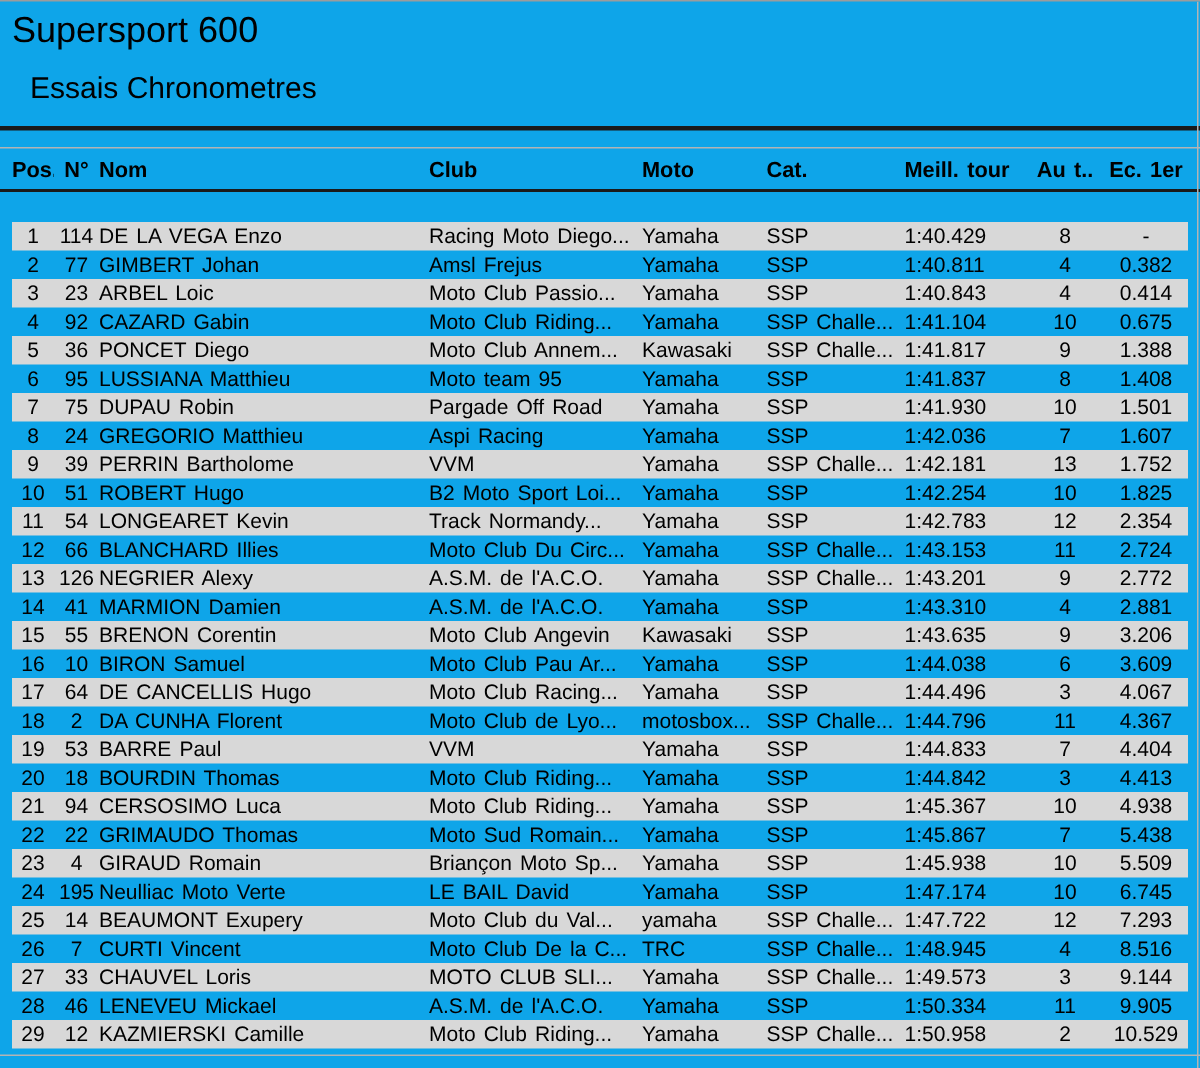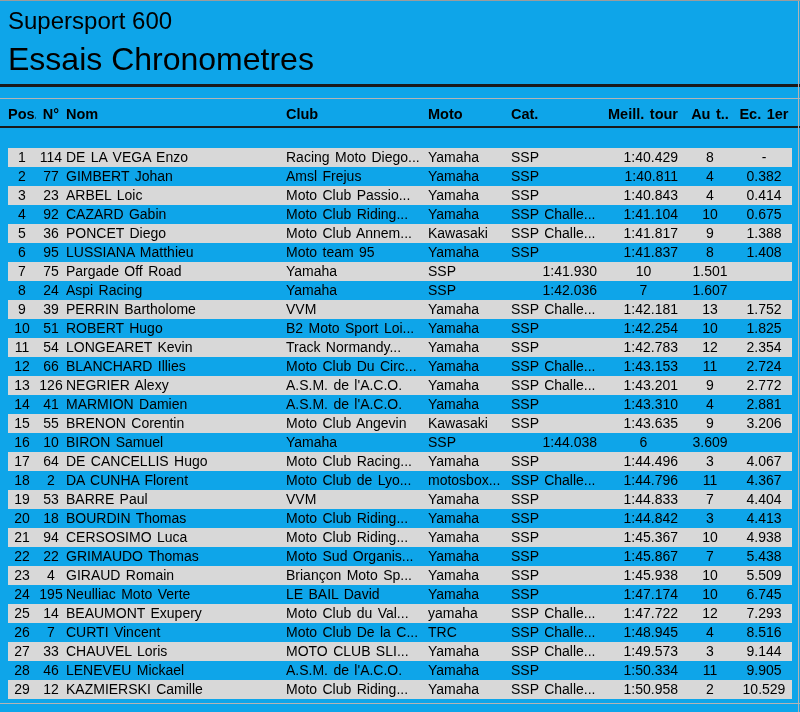--- a/index.html
+++ b/index.html
@@ -7,21 +7,21 @@
     position:relative;
     width:800px;height:712px;
     box-sizing:border-box;
     background:#0ea5e9;
     border-top:1px solid #9c9c9c;
     font-family:"Liberation Sans", sans-serif;
     color:#000;
     overflow:hidden;
   }
   .title{position:absolute;left:8px;top:6px;font-size:24px;line-height:28px;white-space:nowrap;}
-  .subtitle{position:absolute;left:8px;top:44px;font-size:32px;line-height:28px;white-space:nowrap;}
+  .subtitle{position:absolute;left:20px;top:44px;font-size:20px;line-height:28px;white-space:nowrap;}
   .rule{position:absolute;left:0;width:800px;}
   .rule-a{top:83px;height:3px;background:var(--rule,#1a1a1a);}
   .rule-b{top:97px;height:1px;background:var(--thin,#b4b4b4);}
   .rule-c{top:125px;height:2px;background:var(--rule,#1a1a1a);}
   .rule-d{top:702px;height:1px;background:var(--thin,#c6c6c6);}
   .right-line{position:absolute;top:0;right:1px;width:1px;height:712px;background:var(--thin,#b4b4b4);}
 
   .thead, .trow{
     display:grid;
     grid-template-columns:28px 30px 220px 142px 83px 92px 81px 52px 56px;
@@ -30,21 +30,21 @@
   .thead{
     position:absolute;left:8px;top:103px;height:20px;
     font-size:14.5px;line-height:20px;word-spacing:1.5px;font-weight:bold;
   }
   .tbody{position:absolute;left:8px;top:147px;width:784px;}
   .trow{height:19px;line-height:19px;font-size:14px;word-spacing:1.5px;}
   .trow:nth-child(odd){background:var(--stripe,#d8d8d8);}
   .cell{white-space:nowrap;overflow:hidden;}
   .c-center{text-align:center;}
   .c-left{text-align:left;}
-  .c-right{text-align:right;padding-right:6px;box-sizing:border-box;}
+  .c-right{text-align:left;padding-right:6px;box-sizing:border-box;}
 </style>
 </head>
 <body>
 
 <div class="page">
   <div class="title">Supersport 600</div>
   <div class="subtitle">Essais Chronometres</div>
 
   <div class="rule rule-a"></div>
   <div class="rule rule-b"></div>
@@ -126,30 +126,32 @@
         <div class="cell c-left">Moto team 95</div>
         <div class="cell c-left">Yamaha</div>
         <div class="cell c-left">SSP</div>
         <div class="cell c-right">1:41.837</div>
         <div class="cell c-center">8</div>
         <div class="cell c-center">1.408</div>
       </div>
       <div class="trow">
         <div class="cell c-center">7</div>
         <div class="cell c-center">75</div>
+        <div class="cell c-left">DUPAU Robin</div>
         <div class="cell c-left">Pargade Off Road</div>
         <div class="cell c-left">Yamaha</div>
         <div class="cell c-left">SSP</div>
         <div class="cell c-right">1:41.930</div>
         <div class="cell c-center">10</div>
         <div class="cell c-center">1.501</div>
       </div>
       <div class="trow">
         <div class="cell c-center">8</div>
         <div class="cell c-center">24</div>
+        <div class="cell c-left">GREGORIO Matthieu</div>
         <div class="cell c-left">Aspi Racing</div>
         <div class="cell c-left">Yamaha</div>
         <div class="cell c-left">SSP</div>
         <div class="cell c-right">1:42.036</div>
         <div class="cell c-center">7</div>
         <div class="cell c-center">1.607</div>
       </div>
       <div class="trow">
         <div class="cell c-center">9</div>
         <div class="cell c-center">39</div>
@@ -224,20 +226,21 @@
         <div class="cell c-left">Kawasaki</div>
         <div class="cell c-left">SSP</div>
         <div class="cell c-right">1:43.635</div>
         <div class="cell c-center">9</div>
         <div class="cell c-center">3.206</div>
       </div>
       <div class="trow">
         <div class="cell c-center">16</div>
         <div class="cell c-center">10</div>
         <div class="cell c-left">BIRON Samuel</div>
+        <div class="cell c-left">Moto Club Pau Ar...</div>
         <div class="cell c-left">Yamaha</div>
         <div class="cell c-left">SSP</div>
         <div class="cell c-right">1:44.038</div>
         <div class="cell c-center">6</div>
         <div class="cell c-center">3.609</div>
       </div>
       <div class="trow">
         <div class="cell c-center">17</div>
         <div class="cell c-center">64</div>
         <div class="cell c-left">DE CANCELLIS Hugo</div>
@@ -289,21 +292,21 @@
         <div class="cell c-left">Yamaha</div>
         <div class="cell c-left">SSP</div>
         <div class="cell c-right">1:45.367</div>
         <div class="cell c-center">10</div>
         <div class="cell c-center">4.938</div>
       </div>
       <div class="trow">
         <div class="cell c-center">22</div>
         <div class="cell c-center">22</div>
         <div class="cell c-left">GRIMAUDO Thomas</div>
-        <div class="cell c-left">Moto Sud Organis...</div>
+        <div class="cell c-left">Moto Sud Romain...</div>
         <div class="cell c-left">Yamaha</div>
         <div class="cell c-left">SSP</div>
         <div class="cell c-right">1:45.867</div>
         <div class="cell c-center">7</div>
         <div class="cell c-center">5.438</div>
       </div>
       <div class="trow">
         <div class="cell c-center">23</div>
         <div class="cell c-center">4</div>
         <div class="cell c-left">GIRAUD Romain</div>

